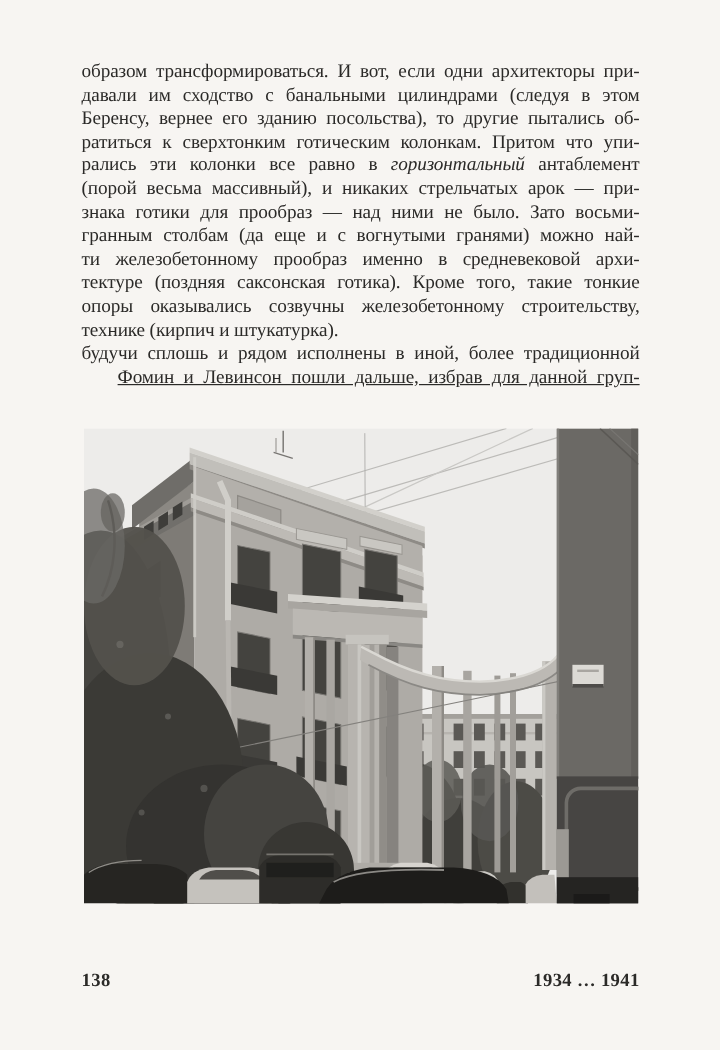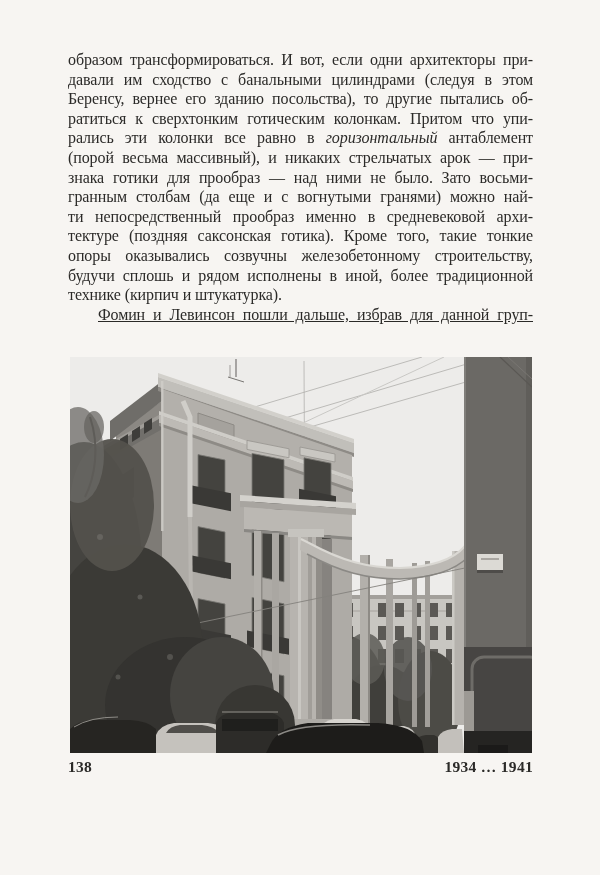--- a/index.html
+++ b/index.html
@@ -18,44 +18,44 @@
     text-align:justify;
     -moz-text-align-last:justify;
     text-align-last:justify;
   }
   .line.no-stretch{text-align-last:left;-moz-text-align-last:left;}
   .line.indent{text-indent:30px;text-decoration:underline;}
   .em{font-style:italic;margin-top:28px;}
   .figure{position:absolute;left:70px;top:357px;width:462px;height:396px;}
   .figure svg{display:block;width:462px;height:396px;}
   .footer{
-    position:absolute;left:68px;top:758px;width:465px;
+    position:absolute;left:68px;top:809px;width:465px;
     display:flex;justify-content:space-between;
     font-size:15.5px;font-weight:bold;letter-spacing:0.3px;
   }
 </style>
 </head>
 <body>
 
 <div class="page">
 
   <div class="text-block">
     <div class="line">образом трансформироваться. И вот, если одни архитекторы при-</div>
     <div class="line">давали им сходство с банальными цилиндрами (следуя в этом</div>
     <div class="line">Беренсу, вернее его зданию посольства), то другие пытались об-</div>
     <div class="line">ратиться к сверхтонким готическим колонкам. Притом что упи-</div>
     <div class="line"><span>рались эти колонки все равно в </span><span class="em">горизонтальный</span><span> антаблемент</span></div>
     <div class="line">(порой весьма массивный), и никаких стрельчатых арок — при-</div>
     <div class="line">знака готики для прообраз — над ними не было. Зато восьми-</div>
     <div class="line">гранным столбам (да еще и с вогнутыми гранями) можно най-</div>
-    <div class="line">ти непосредственный прообраз именно в средневековой архи-</div>
+    <div class="line">ти железобетонному прообраз именно в средневековой архи-</div>
     <div class="line">тектуре (поздняя саксонская готика). Кроме того, такие тонкие</div>
     <div class="line">опоры оказывались созвучны железобетонному строительству,</div>
+    <div class="line no-stretch">технике (кирпич и штукатурка).</div>
     <div class="line">будучи сплошь и рядом исполнены в иной, более традиционной</div>
-    <div class="line no-stretch">технике (кирпич и штукатурка).</div>
     <div class="line indent">Фомин и Левинсон пошли дальше, избрав для данной груп-</div>
   </div>
 
   <div class="figure">
     <svg viewBox="0 0 462 396" xmlns="http://www.w3.org/2000/svg">
 
       <rect x="0" y="0" width="462" height="396" fill="#edecea"></rect>
 
       <g stroke="#bcbbb8" stroke-width="1" fill="none">
         <path d="M178,52 L352,0"></path>

